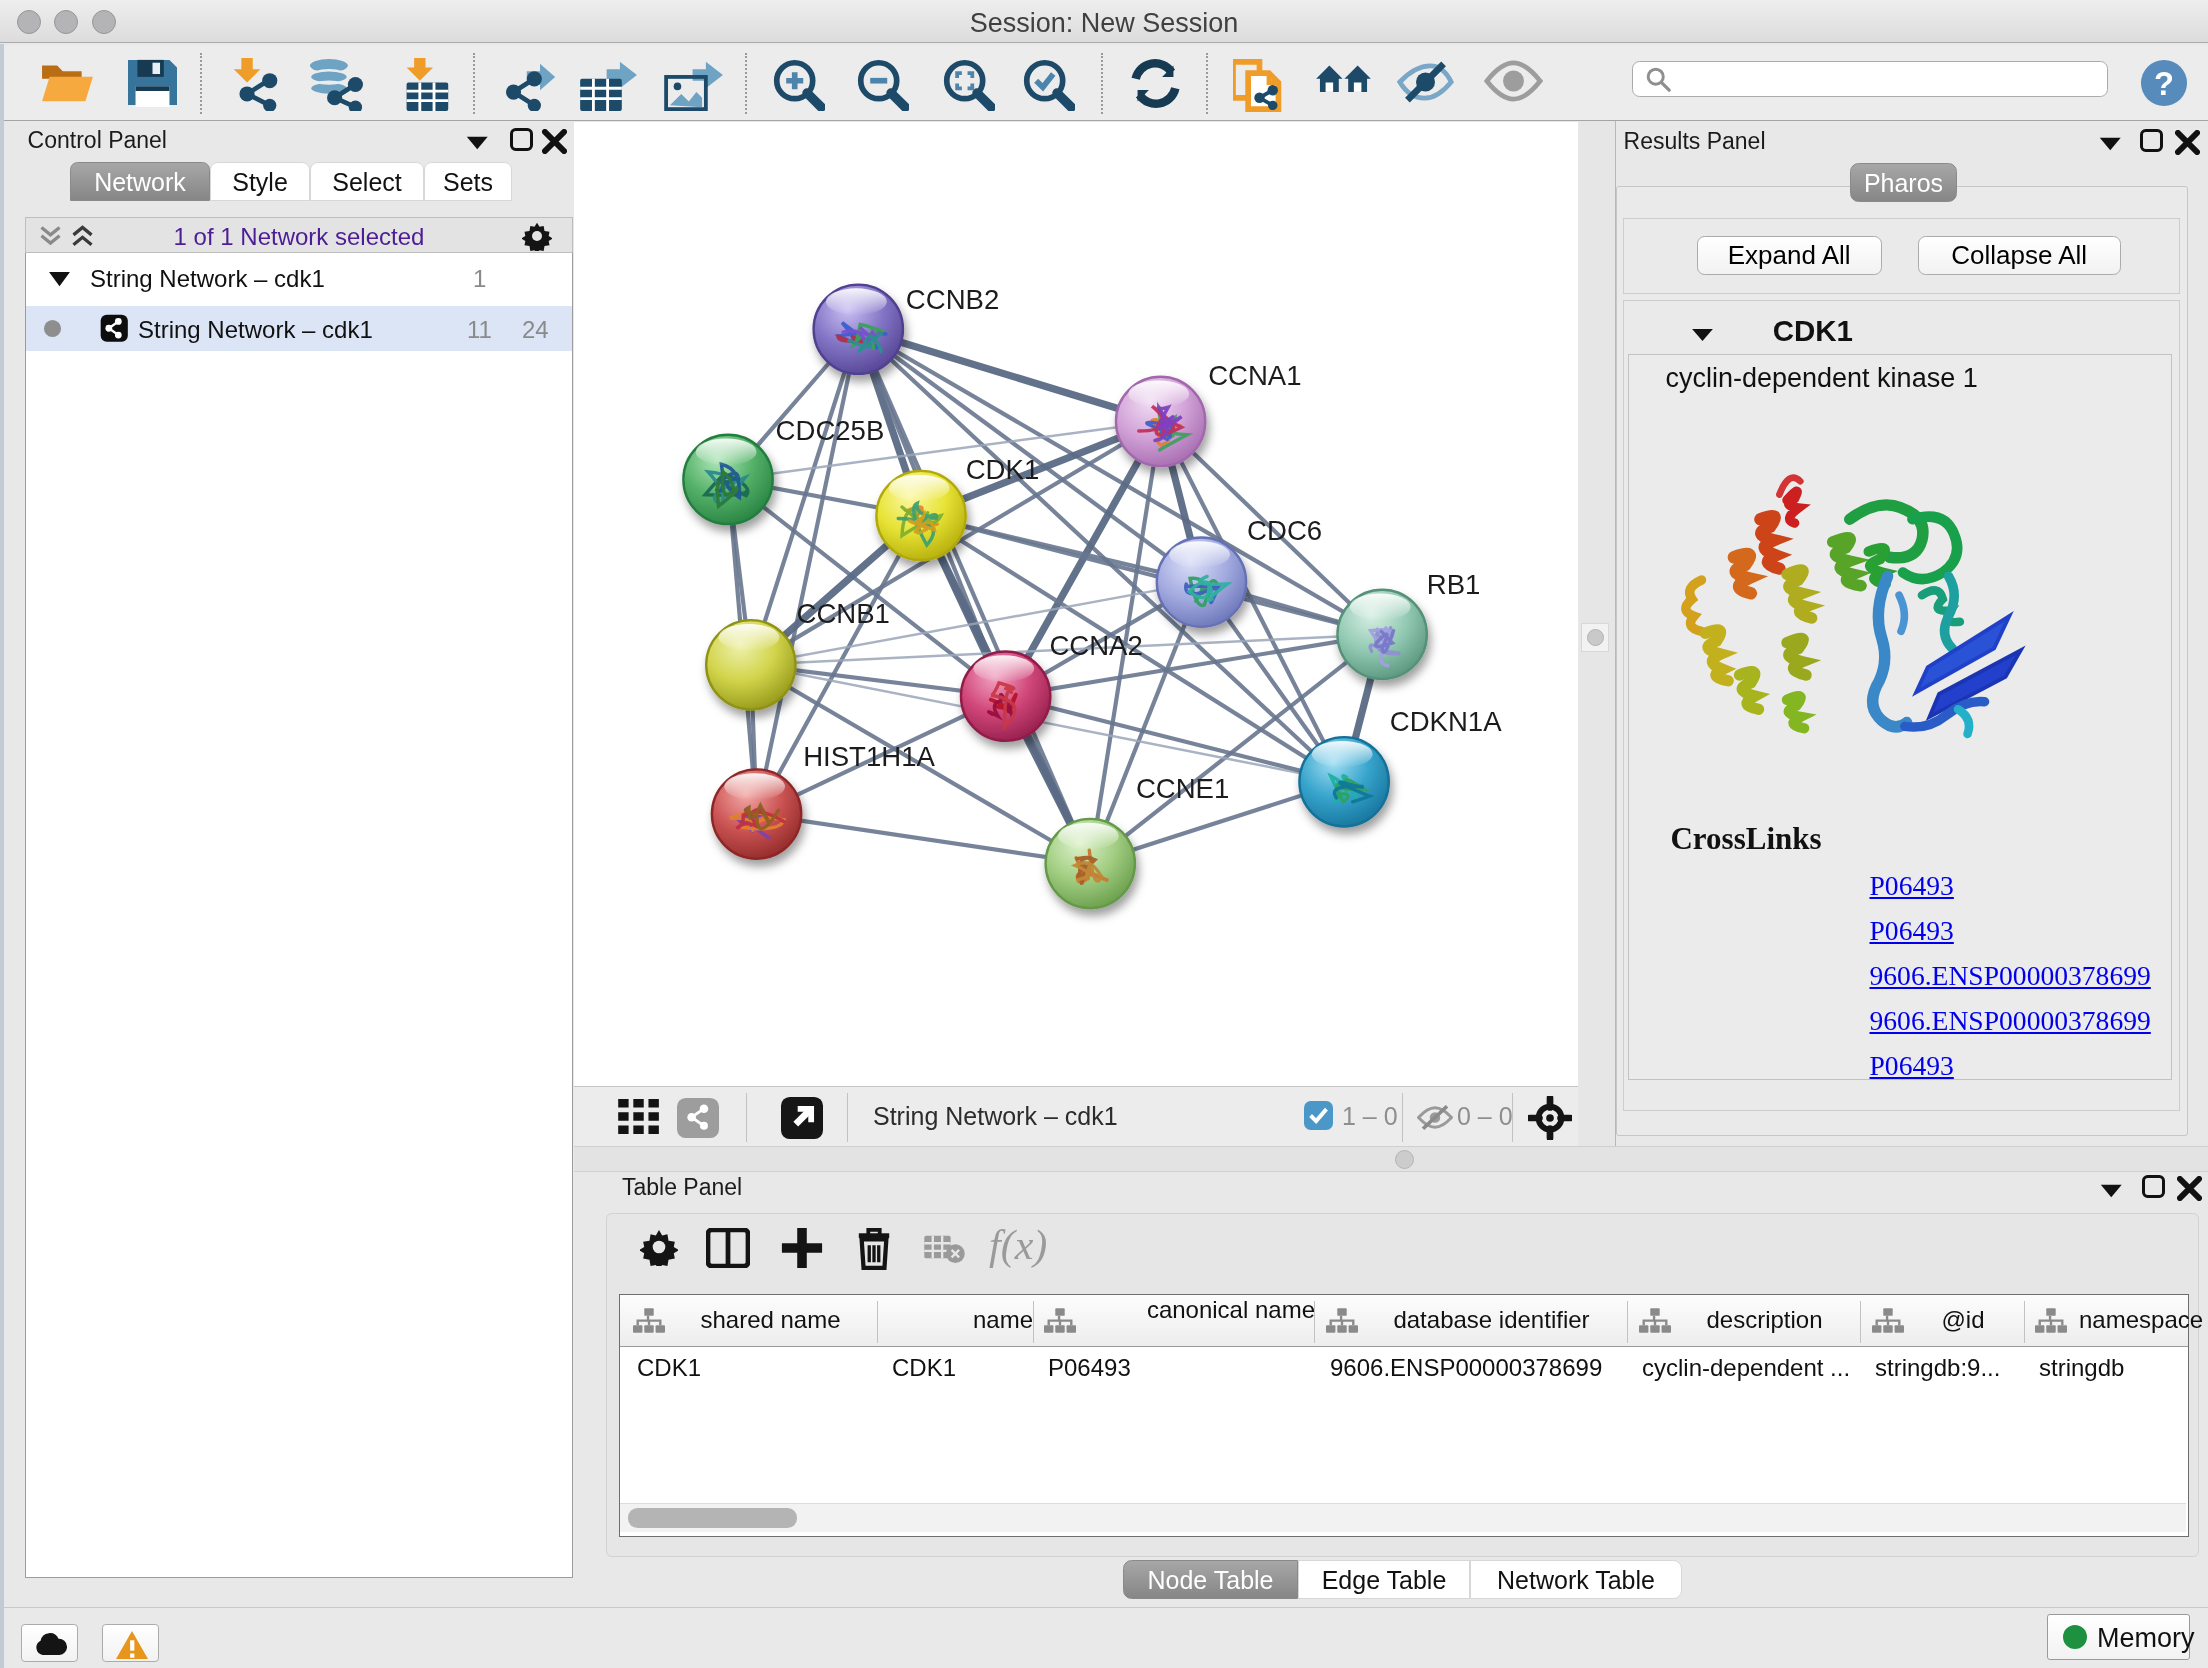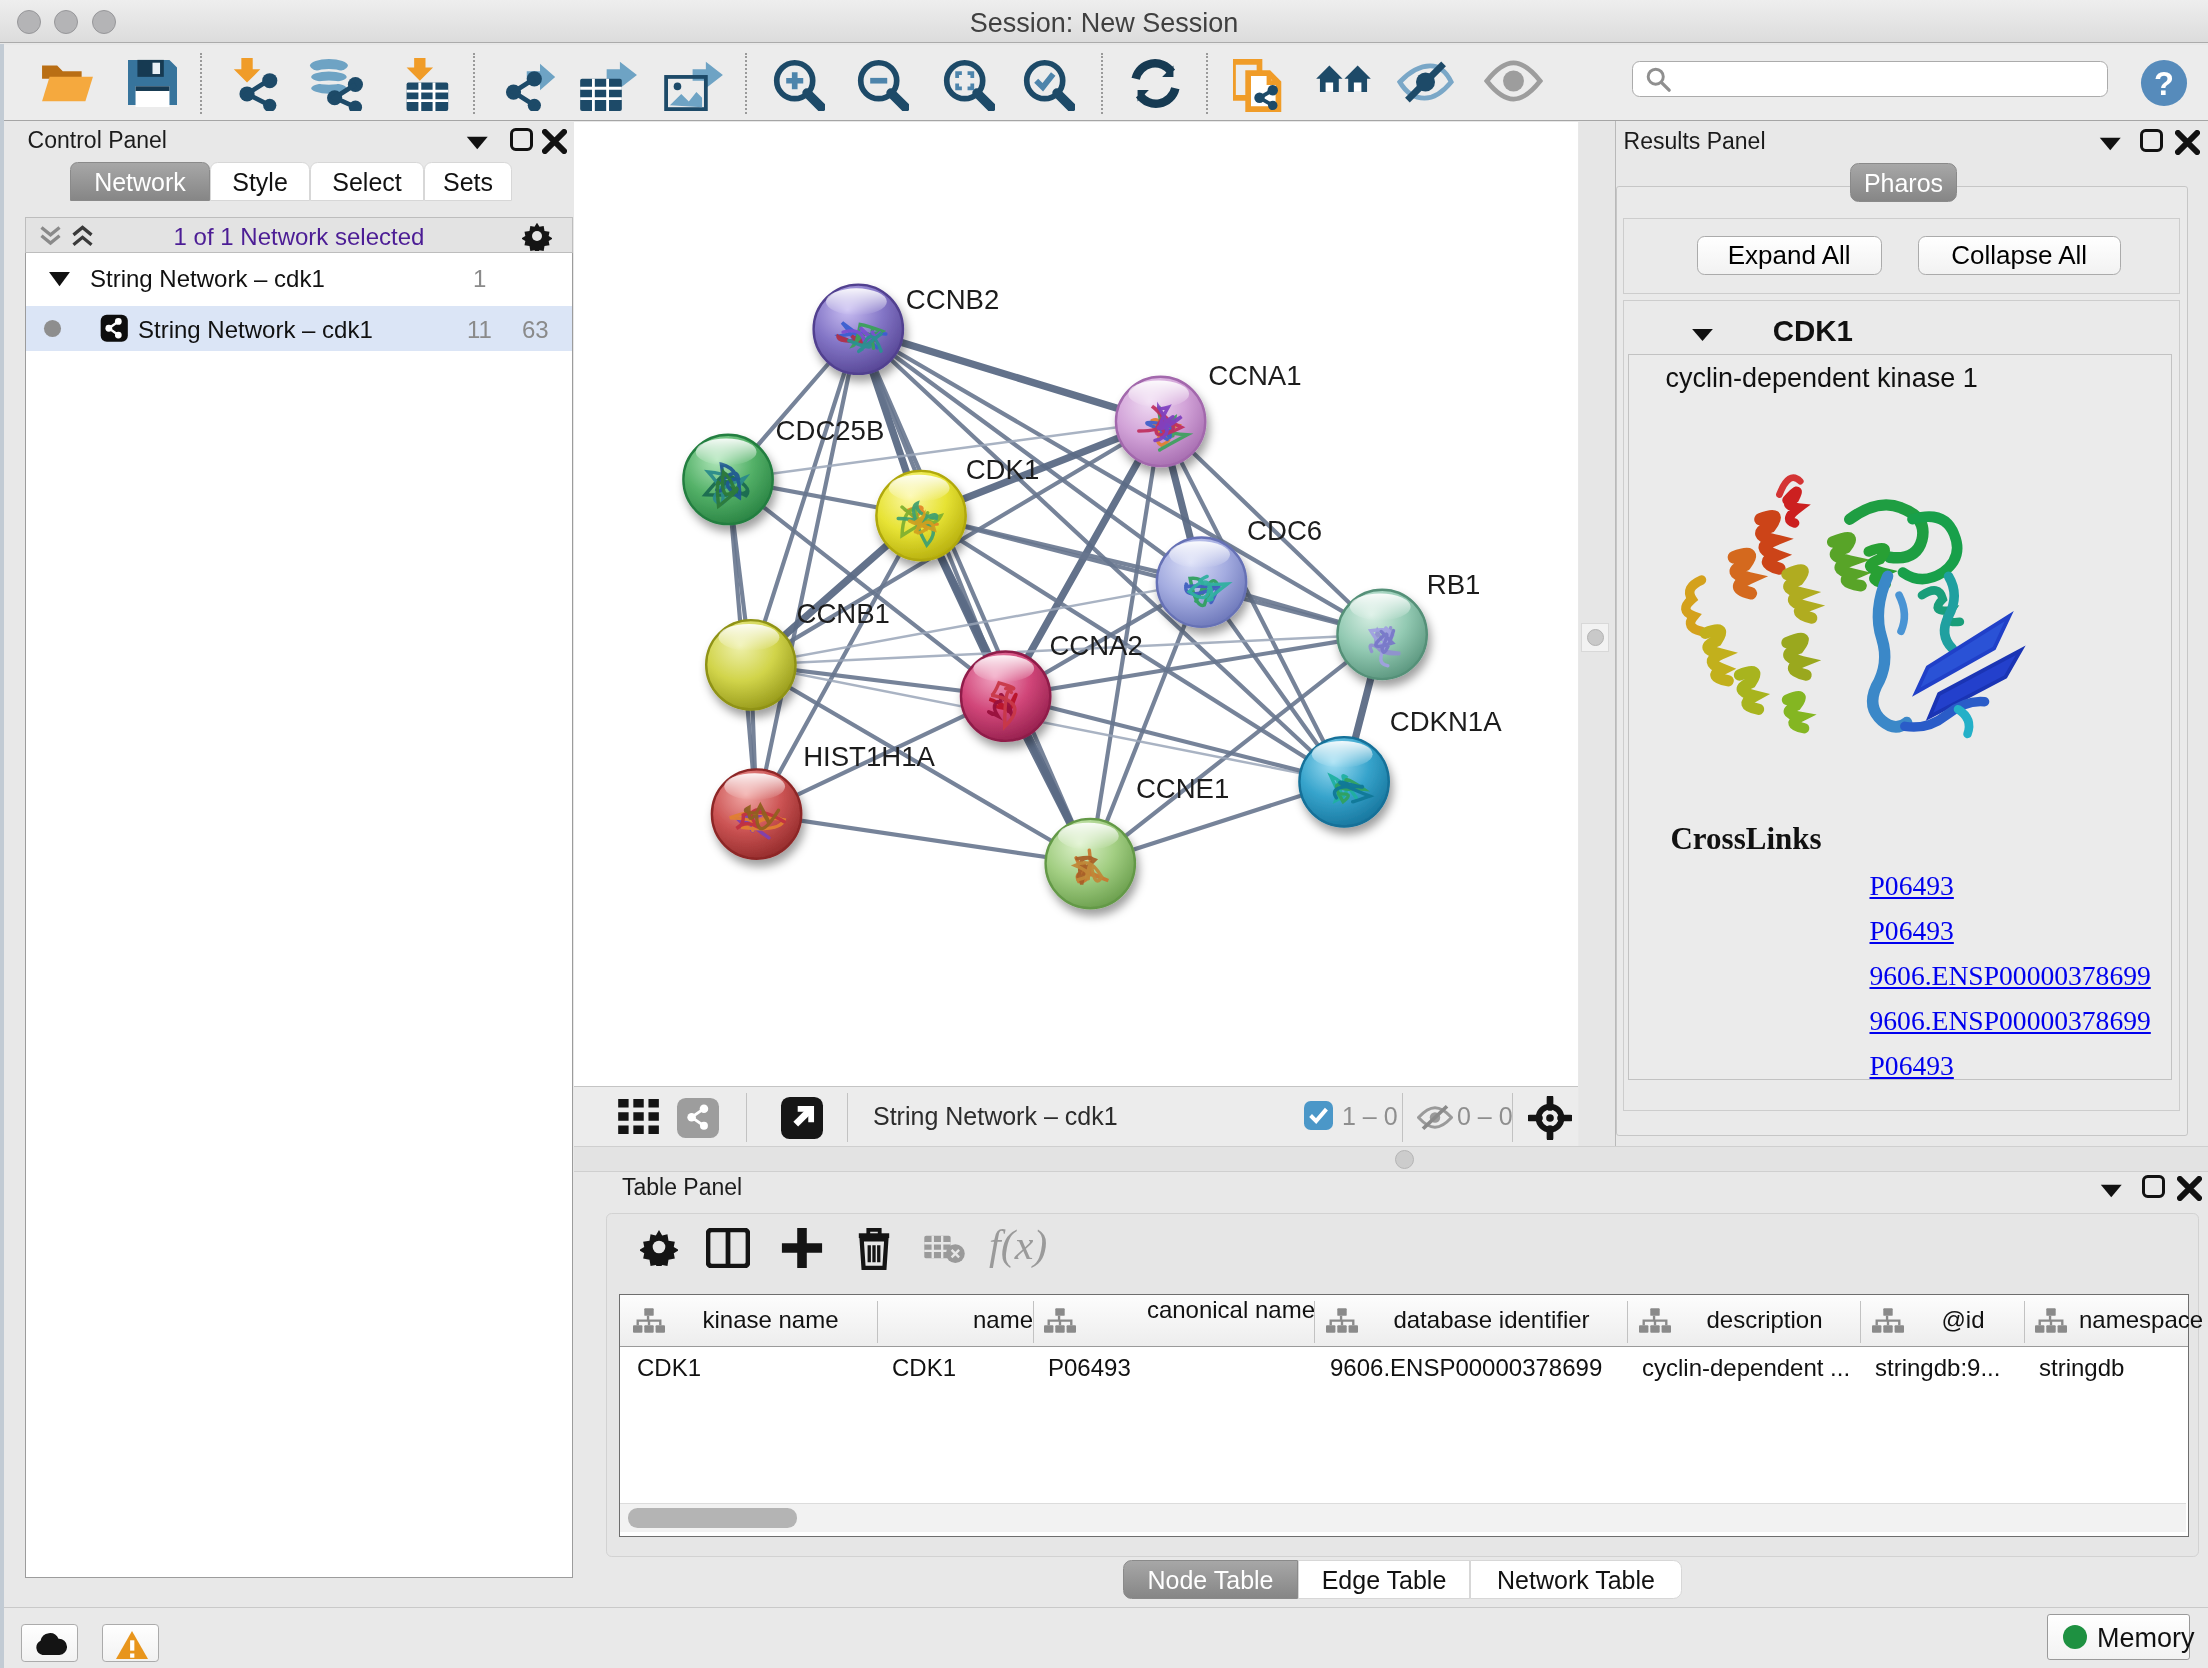--- a/index.html
+++ b/index.html
@@ -270,21 +270,21 @@
           <rect x="1" y="1" width="40" height="40" rx="9" fill="#0d0d0d"></rect>
           <g fill="#fff">
               <circle cx="27" cy="11" r="5"></circle>
               <circle cx="13" cy="21" r="5"></circle>
               <circle cx="27" cy="31" r="5"></circle>
             </g>
           <path d="M27 11 L13 21 L27 31" stroke="#fff" stroke-width="3.4" fill="none"></path>
         </svg>
         <div style="position:absolute;left:112px;top:9.5px;font-size:24px;color:#111">String Network – cdk1</div>
         <div style="position:absolute;left:441px;top:9.5px;font-size:24px;color:#8a8a8a">11</div>
-        <div style="position:absolute;left:496px;top:9.5px;font-size:24px;color:#8a8a8a">63</div>
+        <div style="position:absolute;left:496px;top:9.5px;font-size:24px;color:#8a8a8a">24</div>
       </div>
     </div>
   </div>
   <div id="netcanvas">
 <svg id="netsvg" width="1004" height="964" viewBox="0 0 1056 1014" style="position:absolute;left:0;top:0">
 <defs>
 <radialGradient id="g1" cx="38%" cy="28%" r="80%">
             <stop offset="0%" stop-color="#c9bef2"></stop>
             <stop offset="50%" stop-color="#8375c6"></stop>
             <stop offset="100%" stop-color="#51408f"></stop>
@@ -682,21 +682,21 @@
       <div style="position:absolute;left:0;top:0;width:100%;height:52px;background:linear-gradient(#fdfdfd,#ededed);border-bottom:1.9px solid #9a9a9a;font-size:24px;color:#111">
           <svg style="position:absolute;left:13.3px;top:13.3px" width="32" height="27" viewBox="0 0 34 28">
             <g fill="#8a8a8a">
               <rect x="12" y="0" width="10" height="8" rx="1"></rect>
               <rect x="0" y="18" width="10" height="8" rx="1"></rect>
               <rect x="12" y="18" width="10" height="8" rx="1"></rect>
               <rect x="24" y="18" width="10" height="8" rx="1"></rect>
               <path d="M16 8 v5 M5 18 v-5 h24 v5 M17 13 v5" stroke="#8a8a8a" stroke-width="2.5" fill="none"></path>
             </g>
           </svg>
-          <div style="position:absolute;left:44px;top:10.5px;width:213px;text-align:center">kinase name</div>
+          <div style="position:absolute;left:44px;top:10.5px;width:213px;text-align:center">shared name</div>
           <div style="position:absolute;left:257px;top:5.7px;height:42px;border-left:1px solid #c2c2c2"></div>
           <div style="position:absolute;left:257px;top:10.5px;width:156px;text-align:right">name</div>
           <div style="position:absolute;left:413px;top:5.7px;height:42px;border-left:1px solid #c2c2c2"></div>
           <svg style="position:absolute;left:424px;top:13.3px" width="32" height="27" viewBox="0 0 34 28">
             <g fill="#8a8a8a">
               <rect x="12" y="0" width="10" height="8" rx="1"></rect>
               <rect x="0" y="18" width="10" height="8" rx="1"></rect>
               <rect x="12" y="18" width="10" height="8" rx="1"></rect>
               <rect x="24" y="18" width="10" height="8" rx="1"></rect>
               <path d="M16 8 v5 M5 18 v-5 h24 v5 M17 13 v5" stroke="#8a8a8a" stroke-width="2.5" fill="none"></path>

